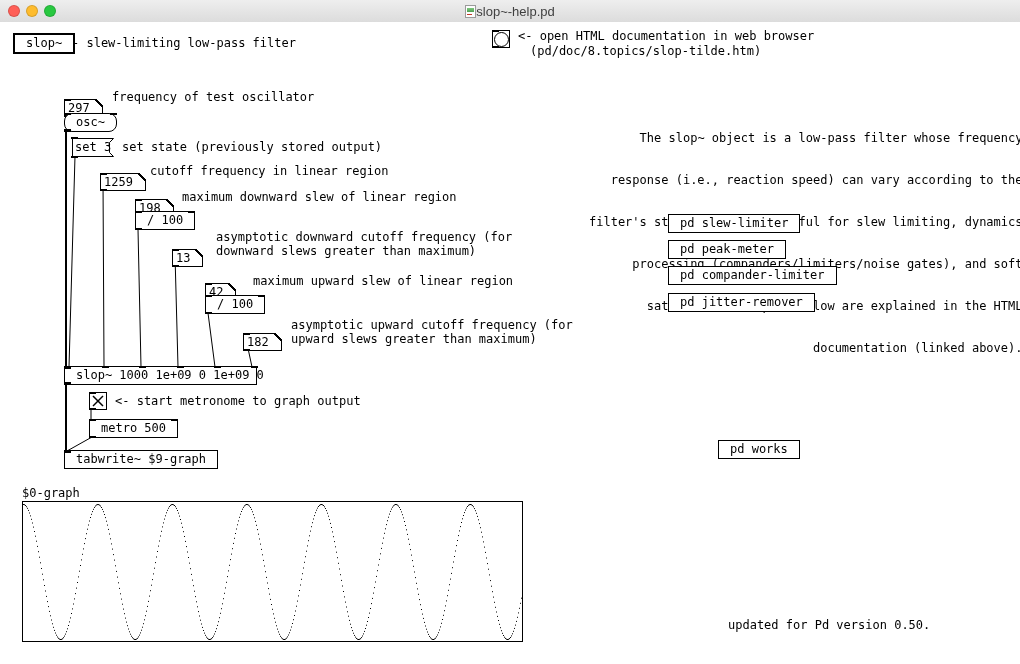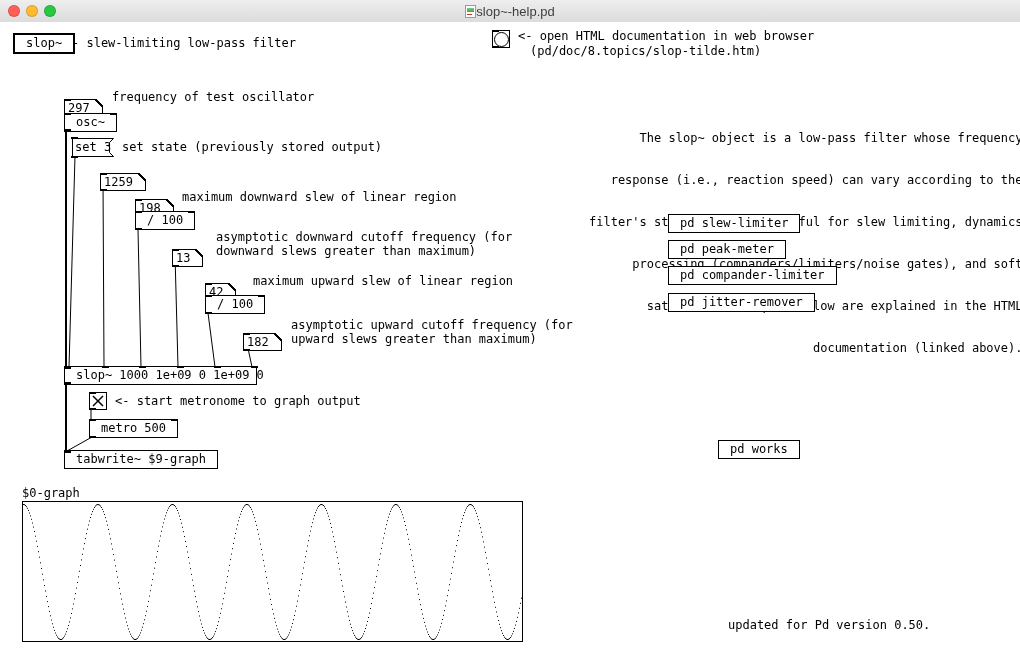--- a/index.html
+++ b/index.html
@@ -101,21 +101,21 @@
   <div class="comment" style="left:518px;top:7px;">&lt;- open HTML documentation in web browser</div>
   <div class="comment" style="left:530px;top:22px;">(pd/doc/8.topics/slop-tilde.htm)</div>
 
   <div class="num" style="left:64px;top:66px;">
     <span class="pin"></span>
     <span class="pin b"></span>
     <span>297</span>
   </div>
   <div class="comment" style="left:112px;top:68px;">frequency of test oscillator</div>
 
-  <div class="obj" style="left:64px;top:91px;">
+  <div class="obj" style="left:64px;top:91px;border-radius:8px;">
     <span class="pin"></span>
     <span class="pin r"></span>
     <span class="pin b sig"></span>
     <span>osc~</span>
   </div>
 
   <div class="msgbox" style="left:72px;top:116px;width:42px;">
     <svg width="42" height="19">
       <polygon points="0.5,0.5 41.5,0.5 37.5,4.5 37.5,14.5 41.5,18.5 0.5,18.5" fill="#fff" stroke="#000" stroke-width="1"></polygon>
     </svg>
@@ -123,20 +123,21 @@
     <span class="pin b"></span>
     <span class="mtxt">set 3</span>
   </div>
   <div class="comment" style="left:122px;top:118px;">set state (previously stored output)</div>
 
   <div class="num" style="left:100px;top:140px;">
     <span class="pin"></span>
     <span class="pin b"></span>
     <span>1259</span>
   </div>
+  <div class="comment" style="left:150px;top:142px;">cutoff frequency in linear region</div>
 
   <div class="num" style="left:135px;top:166px;">
     <span class="pin"></span>
     <span class="pin b"></span>
     <span>198</span>
   </div>
   <div class="comment" style="left:182px;top:168px;">maximum downward slew of linear region</div>
 
   <div class="obj" style="left:135px;top:189px;">
     <span class="pin"></span>

